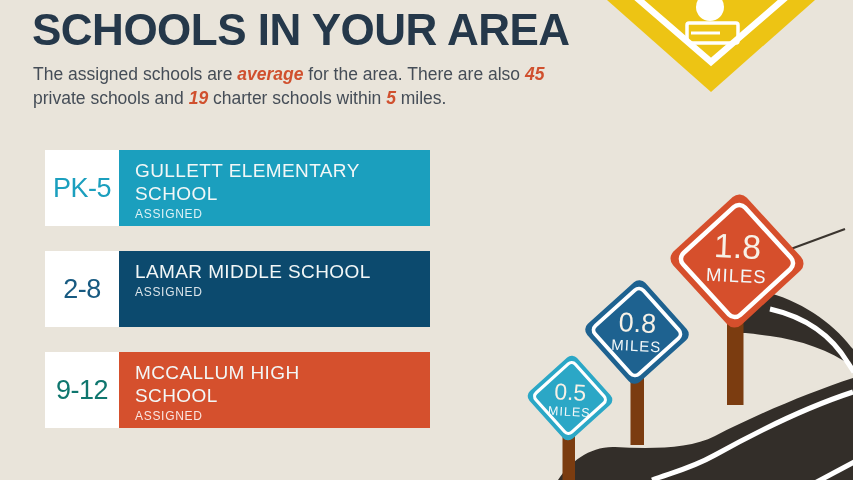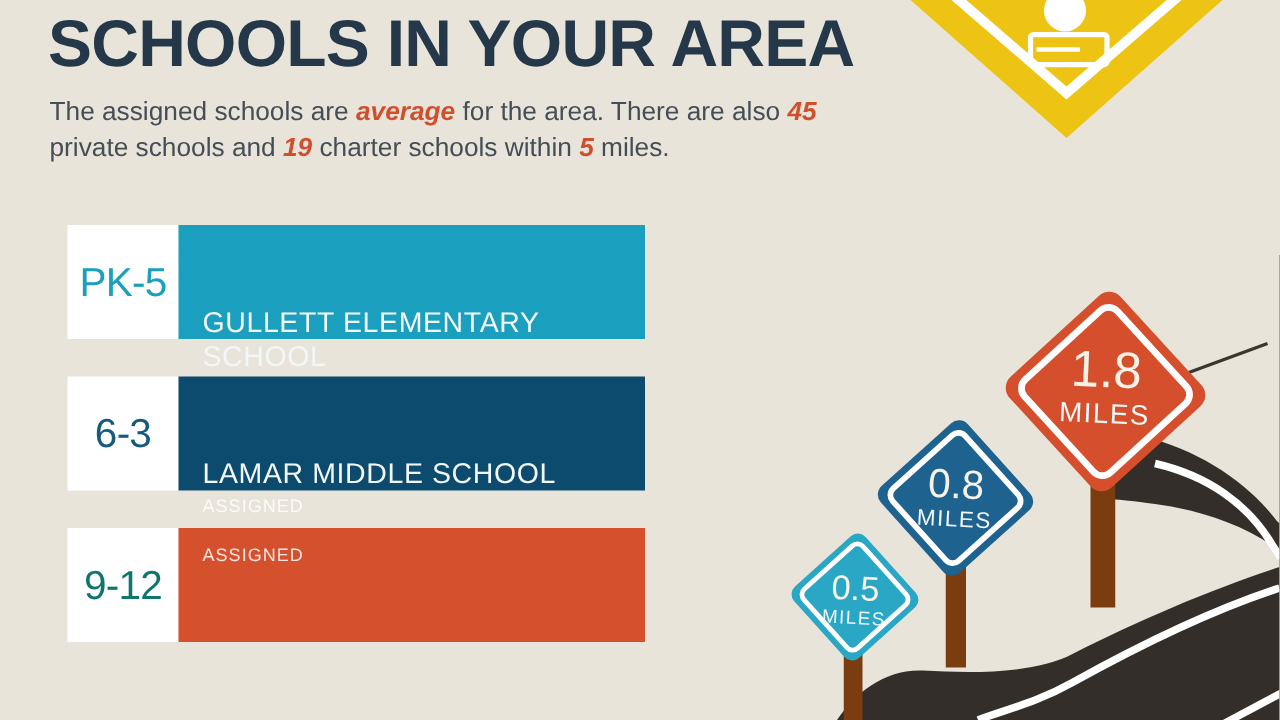--- a/index.html
+++ b/index.html
@@ -22,21 +22,21 @@
   .cards{position:absolute;left:45px;top:150px;}
   .card-row{display:flex;height:76px;margin-bottom:25px;}
   .grade-box{
     width:74px;background:#FFFFFF;flex:0 0 74px;
     display:flex;align-items:center;justify-content:center;
     font-size:27px;letter-spacing:-0.5px;
   }
   .card-body{width:311px;padding:9px 14px 0 16px;box-sizing:border-box;}
   .school-name{
     font-size:19px;line-height:23px;letter-spacing:0.4px;
-    color:#F2F7F7;max-width:252px;margin-top:45px;
+    color:#F2F7F7;max-width:252px;
   }
   .school-status{
     font-size:12px;letter-spacing:0.7px;margin-top:2px;
     color:rgba(255,255,255,0.85);
   }
   .r1 .grade-box{color:#1B9FBE;} .r1 .card-body{background:#1B9FBE;}
   .r2 .grade-box{color:#175A81;} .r2 .card-body{background:#0c4a6e;}
   .r3 .grade-box{color:#0f766e;} .r3 .card-body{background:#D5502D;}
   svg{position:absolute;left:0;top:0;}
   .sign-num{font-family:"Liberation Sans",sans-serif;fill:#F7F1E6;}
@@ -113,28 +113,29 @@
 
     <div class="card-row r1">
       <div class="grade-box">PK-5</div>
       <div class="card-body">
         <div class="school-name">GULLETT ELEMENTARY SCHOOL</div>
         <div class="school-status">ASSIGNED</div>
       </div>
     </div>
 
     <div class="card-row r2">
-      <div class="grade-box">6-3</div>
+      <div class="grade-box">2-8</div>
       <div class="card-body">
         <div class="school-name">LAMAR MIDDLE SCHOOL</div>
         <div class="school-status">ASSIGNED</div>
       </div>
     </div>
 
     <div class="card-row r3">
       <div class="grade-box">9-12</div>
       <div class="card-body">
+        <div class="school-name">MCCALLUM HIGH SCHOOL</div>
         <div class="school-status">ASSIGNED</div>
       </div>
     </div>
 
   </div>
 </div>
 
 </body></html>

